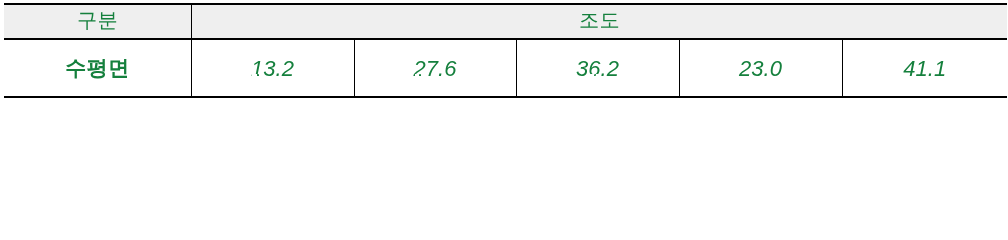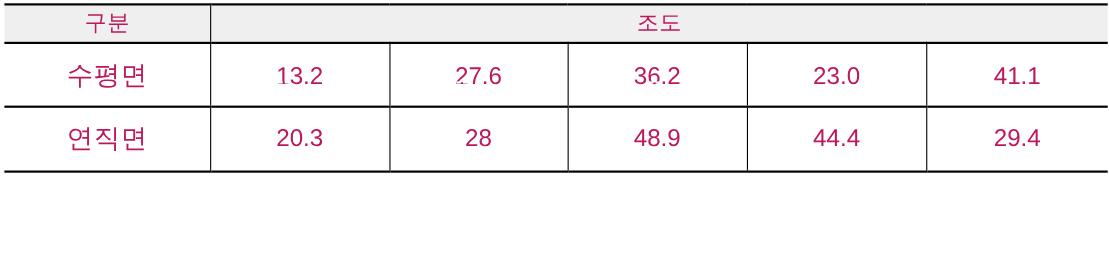--- a/index.html
+++ b/index.html
@@ -1,28 +1,28 @@
 <!DOCTYPE html>
 <html><head>
 <meta charset="utf-8">
 <title>Illuminance table</title>
 <style>
   html,body{margin:0;padding:0;background:#ffffff;}
   body{width:1008px;height:161px;font-family:"Liberation Sans",sans-serif;overflow:hidden;}
   #sheet{position:relative;width:1008px;height:161px;background:#ffffff;}
   table.tbl{position:absolute;left:4px;top:3px;width:1003px;border-collapse:collapse;table-layout:fixed;}
-  table.tbl td{padding:0;margin:0;text-align:center;vertical-align:middle;color:#be185d;}
+  table.tbl td{padding:0;margin:0;text-align:center;vertical-align:middle;color:#15803d;}
   .hdr td{background:#efefef;height:33px;font-size:20px;}
   .hdr td .ko{position:relative;top:-1.5px;display:inline-block;font-size:20.2px;letter-spacing:0.3px;margin-right:-0.3px;}
   .drow td{font-size:22px;}
-  .num{position:relative;top:1px;display:inline-block;}
+  .num{position:relative;top:1px;display:inline-block;font-style:italic;}
   
   .num.f1::before{content:"";position:absolute;background:#ffffff;height:2px;bottom:6px;left:var(--l1);width:var(--w1);}
   .num.f1::after{content:"";position:absolute;background:#ffffff;height:2px;bottom:6px;left:var(--l2);width:var(--w2);}
-  .drow .ko{font-size:24px;letter-spacing:0.5px;margin-right:-0.5px;position:relative;display:inline-block;top:-0.5px;}
+  .drow .ko{font-size:21px;letter-spacing:0.5px;margin-right:-0.5px;position:relative;display:inline-block;top:-0.5px;font-weight:bold;}
   .drow2 .num{top:-0.5px;}
   .drow1 td{height:56px;}
   .drow2 td{height:57px;}
   .bt{border-top:2px solid #000000;}
   .bb{border-bottom:2px solid #000000;}
   .bl{border-left:1.5px solid #000000;}
 </style>
 </head>
 <body>
 
@@ -42,23 +42,15 @@
       <td class="bt bb bl" colspan="5"><span class="ko">조도</span></td>
     </tr>
     <tr class="drow drow1">
       <td class="bb"><span class="ko">수평면</span></td>
       <td class="bb bl"><span class="num f1" style="--l1:0.92px;--w1:5px;--l2:7.92px;--w2:4px">13.2</span></td>
       <td class="bb bl"><span class="num f1" style="--l1:1.42px;--w1:4px;--l2:7.42px;--w2:4px">27.6</span></td>
       <td class="bb bl"><span class="num f1" style="--l1:13.42px;--w1:4.5px;--l2:19.92px;--w2:4px">36.2</span></td>
       <td class="bb bl"><span class="num">23.0</span></td>
       <td class="bb bl"><span class="num">41.1</span></td>
     </tr>
-    <tr class="drow drow2">
-      <td class="bb"><span class="ko">연직면</span></td>
-      <td class="bb bl"><span class="num">20.3</span></td>
-      <td class="bb bl"><span class="num">28</span></td>
-      <td class="bb bl"><span class="num">48.9</span></td>
-      <td class="bb bl"><span class="num">44.4</span></td>
-      <td class="bb bl"><span class="num">29.4</span></td>
-    </tr>
     </tbody>
   </table>
 </div>
 
 </body></html>

